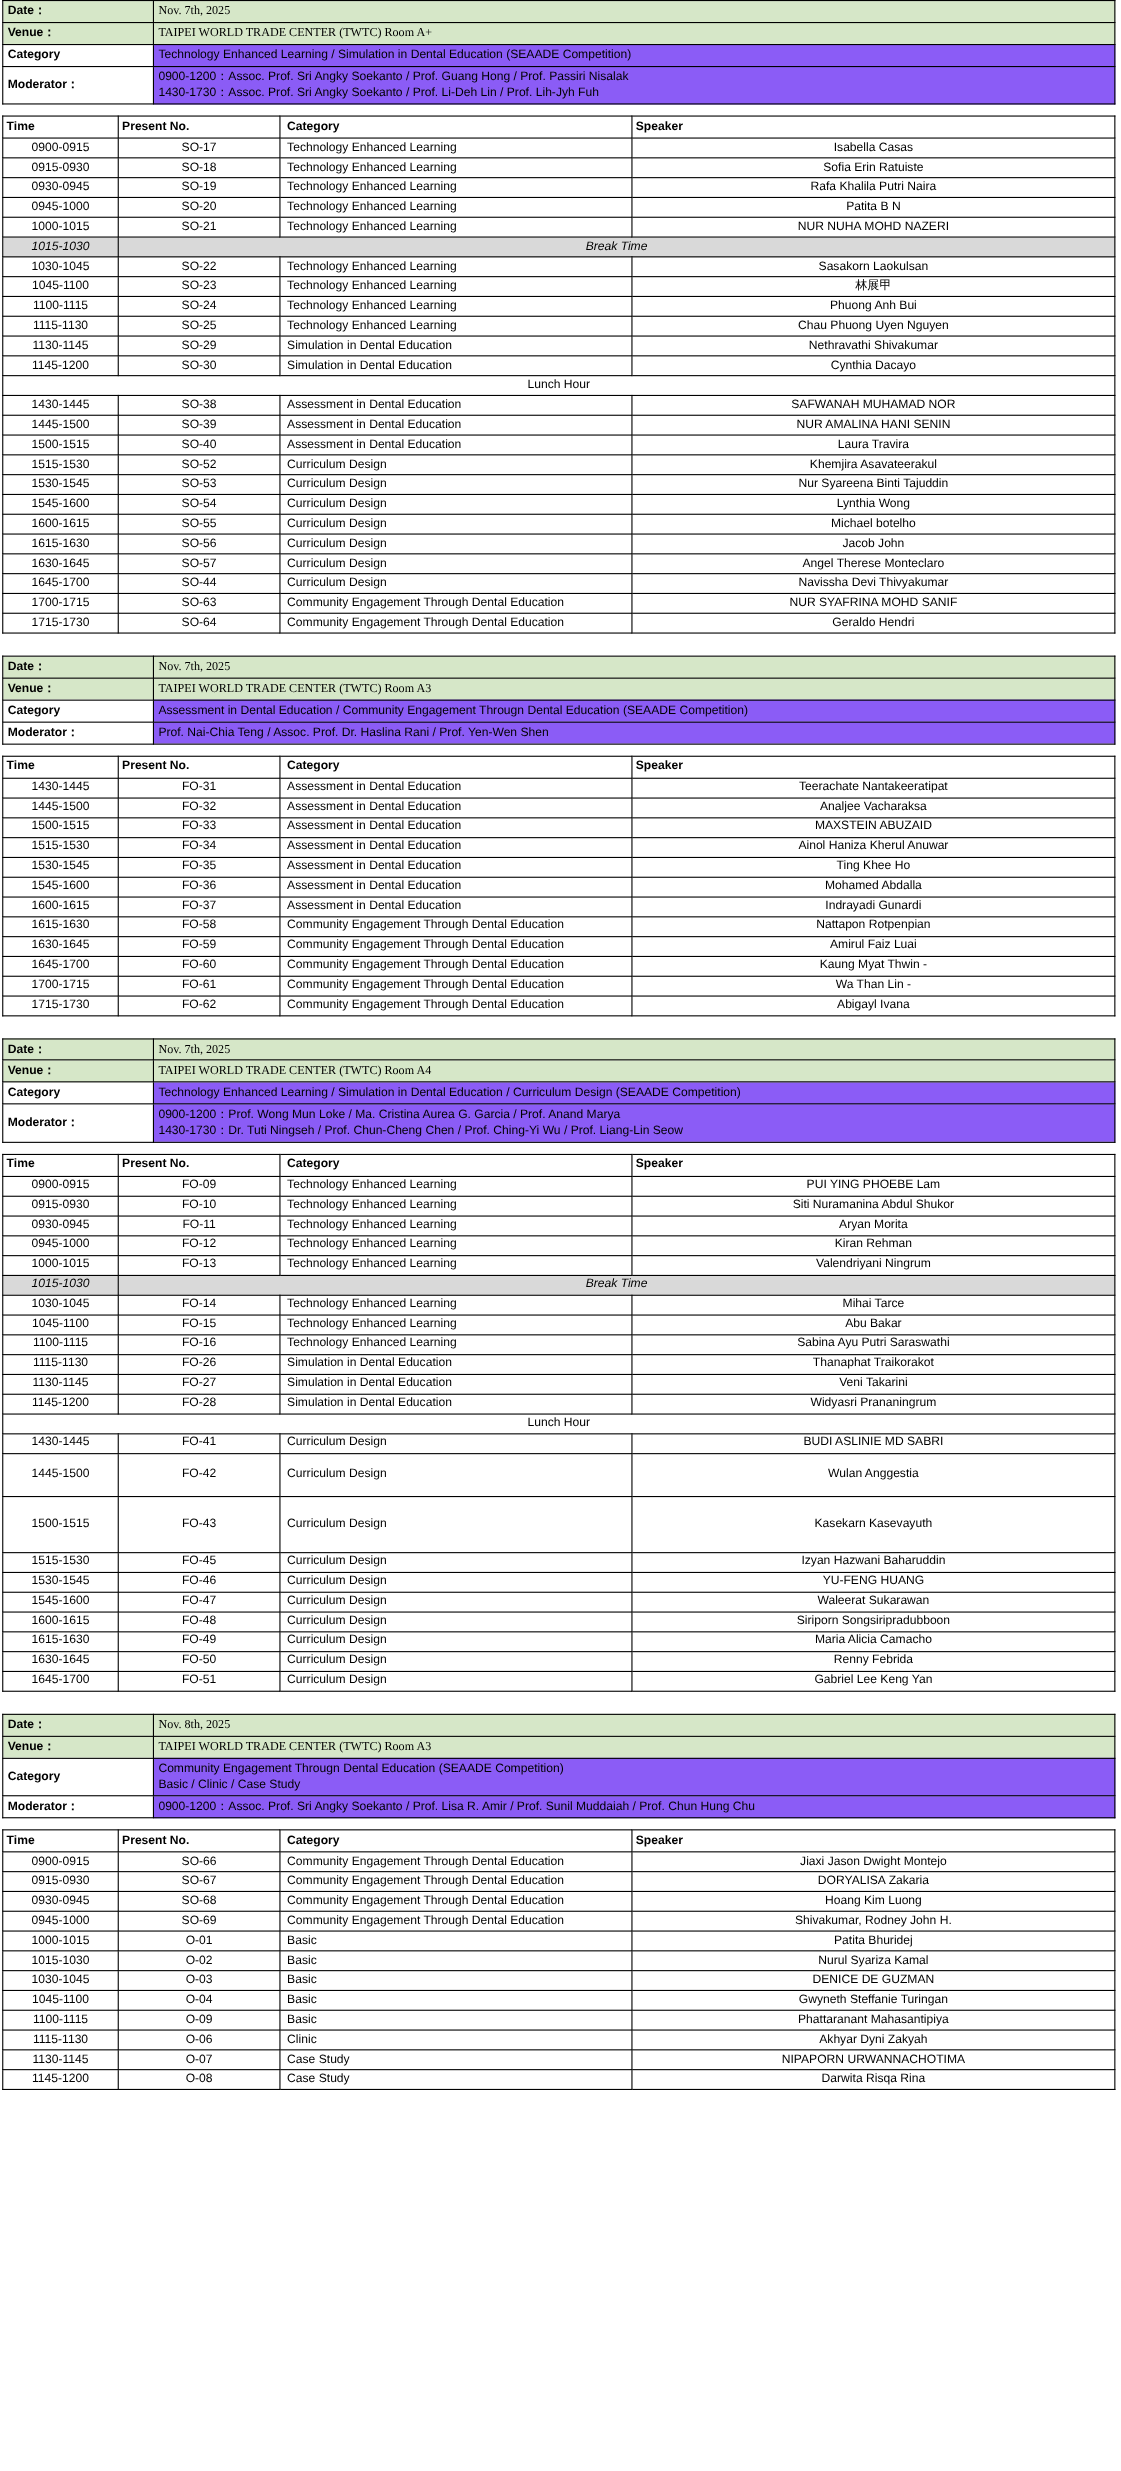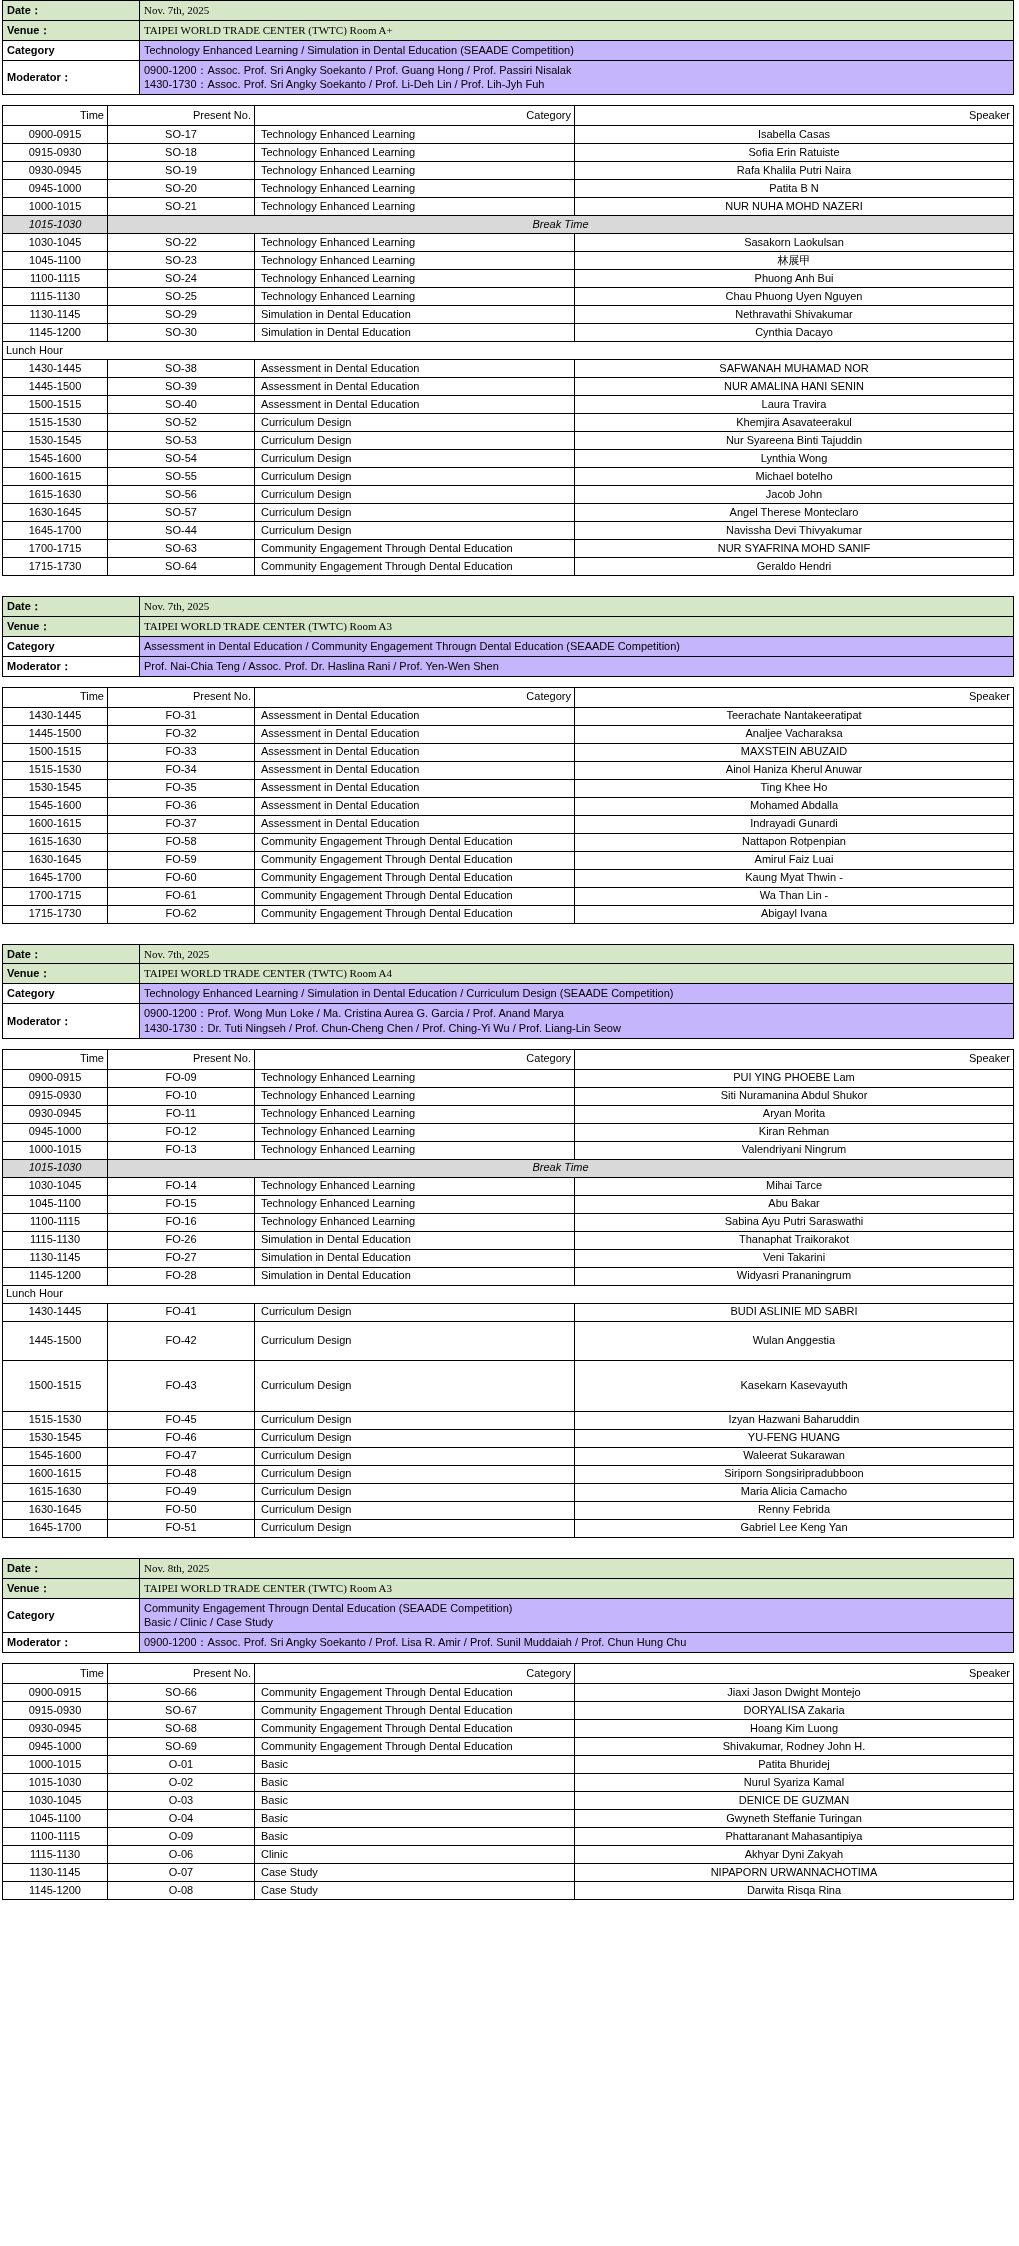--- a/index.html
+++ b/index.html
@@ -41,21 +41,21 @@
     background: #d6e7c8;
     font-weight: bold;
     font-size: 11px;
   }
   td.hdr-value {
     background: #d6e7c8;
     font-size: 11px;
     font-family: Liberation Serif, serif;
   }
   td.hdr-value-plain {
-    background: #c4b5fd;
+    background: #8b5cf6;
     font-size: 11px;
     margin-top: 12px;
   }
   td.hdr-label-plain {
     width: 128px;
     background: #ffffff;
     font-weight: bold;
     font-size: 11px;
   }
   .multiline div { white-space: nowrap; }
@@ -66,38 +66,38 @@
     margin-left: 2px;
     margin-top: 10px;
   }
   table.sched th, table.sched td {
     border: 1px solid #000000;
     padding: 1px 3px;
     font-size: 11px;
     line-height: 1.25;
   }
   table.sched th {
-    font-weight: normal;
-    text-align: right;
+    font-weight: bold;
+    text-align: left;
     height: 17px;
   }
   .c-time   { width: 98px;  text-align: center; }
   .c-no     { width: 140px; text-align: center; }
   .c-cat    { width: 310px; text-align: left; padding-left: 6px !important; }
   .c-spk    { text-align: center; }
   tr.row td { height: 15px; }
   tr.break td {
     background: #d9d9d9;
     text-align: center;
     font-style: italic;
     height: 15px;
   }
   tr.lunch td {
     background: #ffffff;
-    text-align: left;
+    text-align: center;
     height: 15px;
   }
   tr.tall td { height: 36px; }
   tr.tall2 td { height: 48px; }
   .spacer { height: 10px; }
 </style>
 </head>
 <body>
 
 <div class="page">

